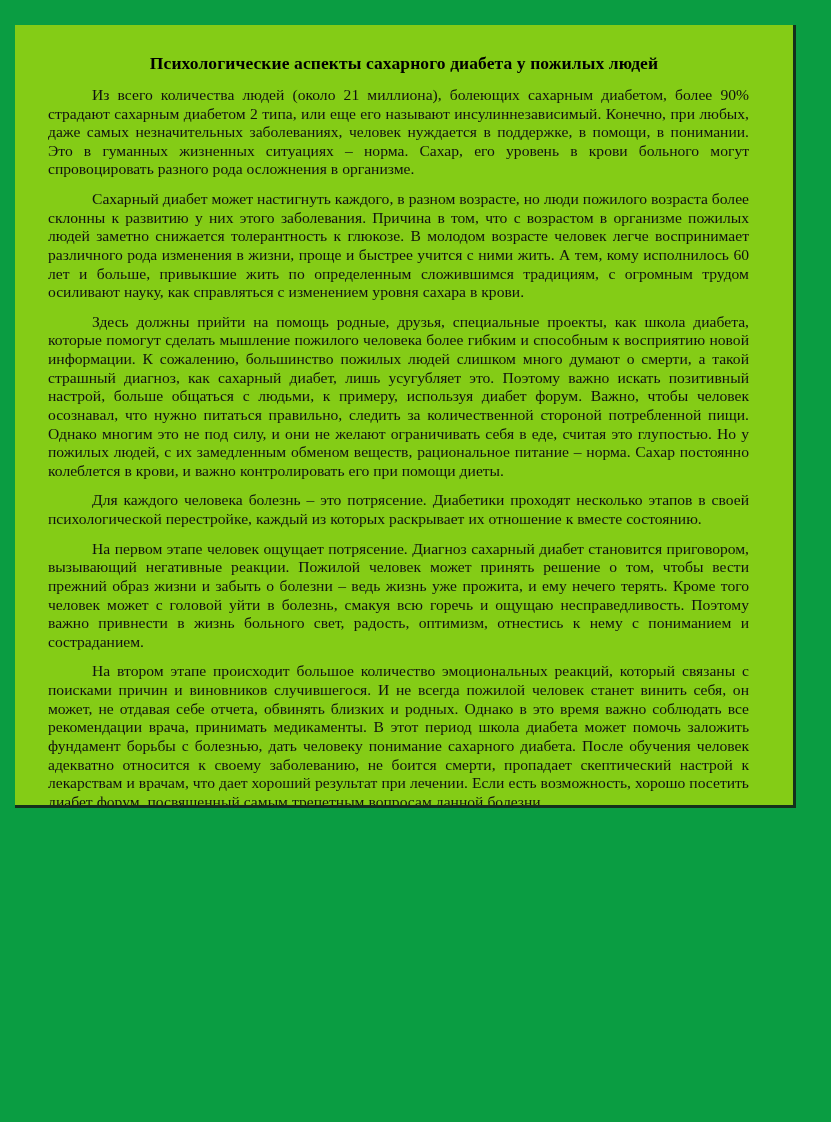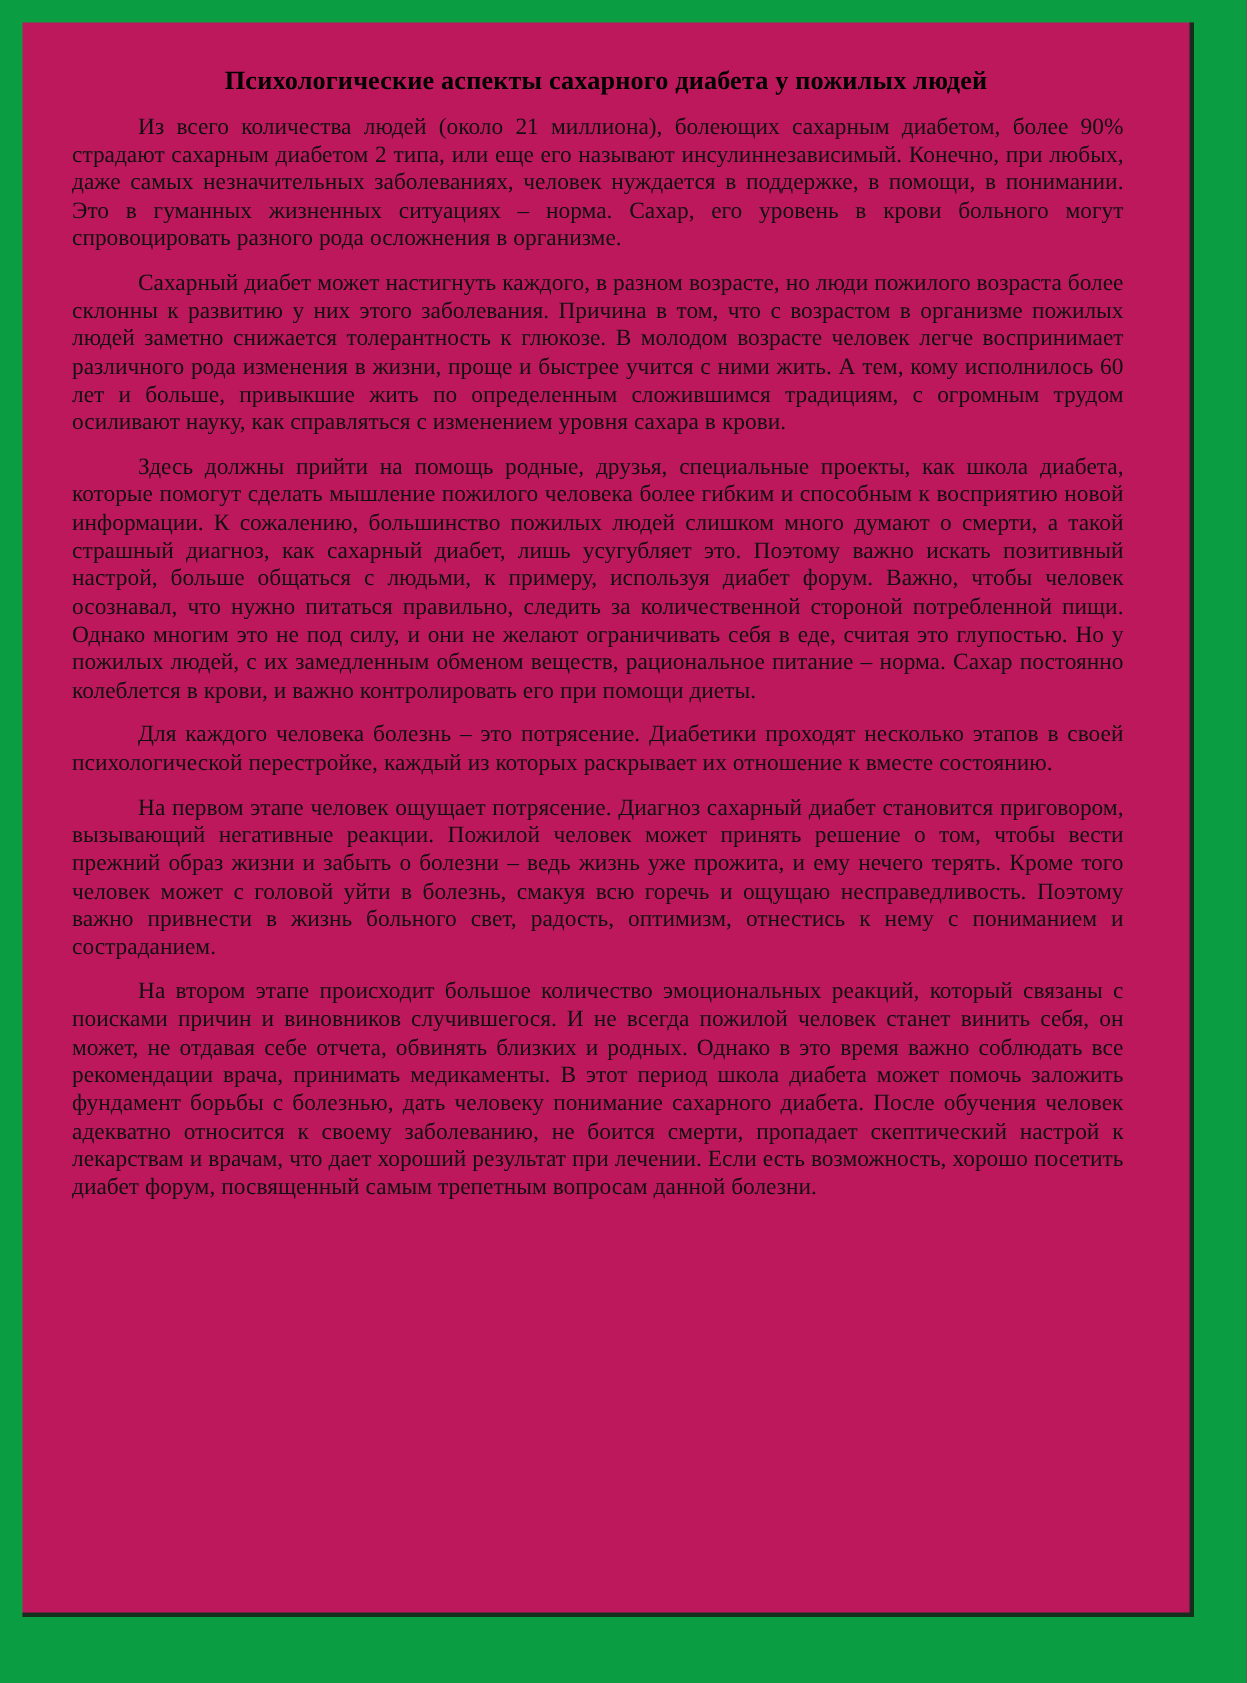--- a/index.html
+++ b/index.html
@@ -10,24 +10,24 @@
     width: 831px;
     height: 1122px;
     overflow: hidden;
     background: #0a9d42;
     font-family: "Liberation Serif", "DejaVu Serif", serif;
   }
 
   #page-frame {
     position: absolute;
     left: 15px;
-    top: 15px;
+    top: 25px;
     width: 781px;
-    height: 1063px;
-    background: #be185d;
+    height: 783px;
+    background: #84cc16;
     box-sizing: border-box;
     border-right: 3px solid #14301c;
     border-bottom: 3px solid #14301c;
     overflow: hidden;
   }
 
   #doc-body {
     position: absolute;
     left: 0;
     top: 0;

